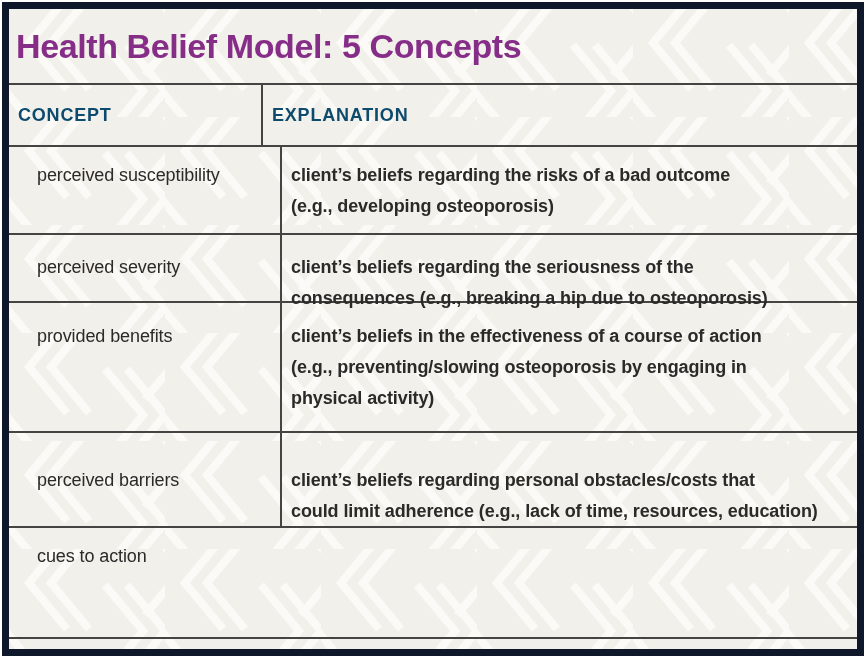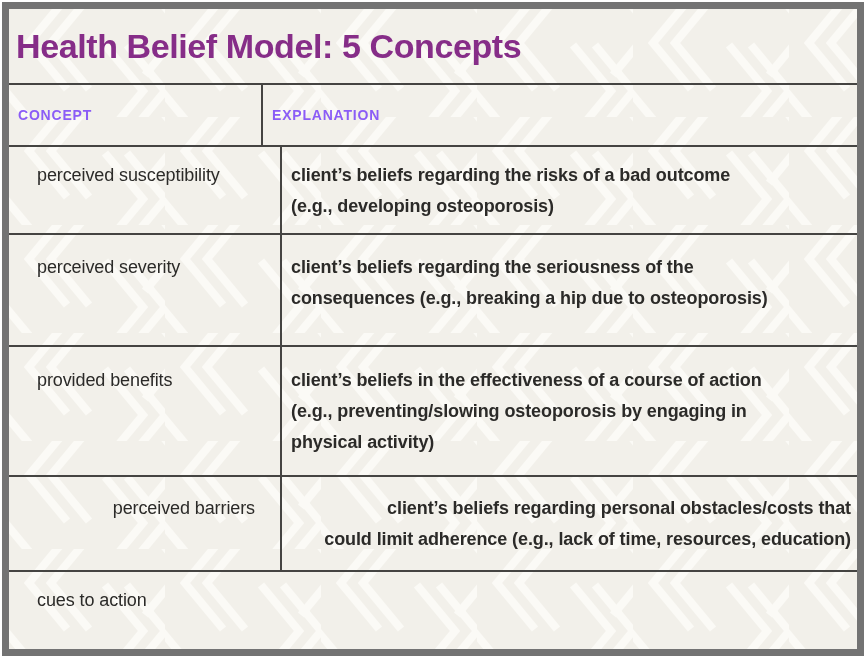--- a/index.html
+++ b/index.html
@@ -15,21 +15,21 @@
     width: 866px;
     height: 658px;
     background: #ffffff;
   }
   .frame {
     position: absolute;
     left: 2px;
     top: 2px;
     right: 2px;
     bottom: 2px;
-    border: 7px solid #737373;
+    border: 7px solid #0f172a;
     background: #F2F0EA;
     overflow: hidden;
     box-sizing: border-box;
   }
   .bg-pattern {
     position: absolute;
     left: 0; top: 0;
     width: 100%; height: 100%;
     z-index: 0;
   }
@@ -69,37 +69,37 @@
     box-sizing: border-box;
   }
   .cell.exp {
     border-left: 2px solid #454442;
     font-weight: bold;
   }
   .header-row { height: 62px; }
   .header-row .cell {
     display: flex;
     align-items: center;
-    font-size: 14px;
+    font-size: 18px;
     font-weight: bold;
     letter-spacing: 0.8px;
-    color: #8b5cf6;
+    color: #0c4a6e;
   }
   .body-row .cell {
     font-size: 18px;
     letter-spacing: -0.1px;
     line-height: 31px;
     color: #2B2A28;
     margin-left: 19px;
   }
   .body-row .cell.exp { white-space: pre; }
   .row-1 { height: 88px; }  .row-1 .cell { padding-top: 13px; }
-  .row-2 { height: 112px; }  .row-2 .cell { padding-top: 17px; }
+  .row-2 { height: 68px; }  .row-2 .cell { padding-top: 17px; }
   .row-3 { height: 130px; } .row-3 .cell { padding-top: 18px; }
-  .row-4 { height: 95px; }  .row-4 .cell { padding-top: 16px; text-align: right; }
+  .row-4 { height: 95px; }  .row-4 .cell { padding-top: 32px; }
   .row-5 { height: 111px; }  .row-5 .cell { padding-top: 13px; }
 </style>
 </head>
 <body>
 
 <div class="page">
   <div class="frame">
 
     <svg class="bg-pattern" xmlns="http://www.w3.org/2000/svg" width="100%" height="100%">
       <defs>

